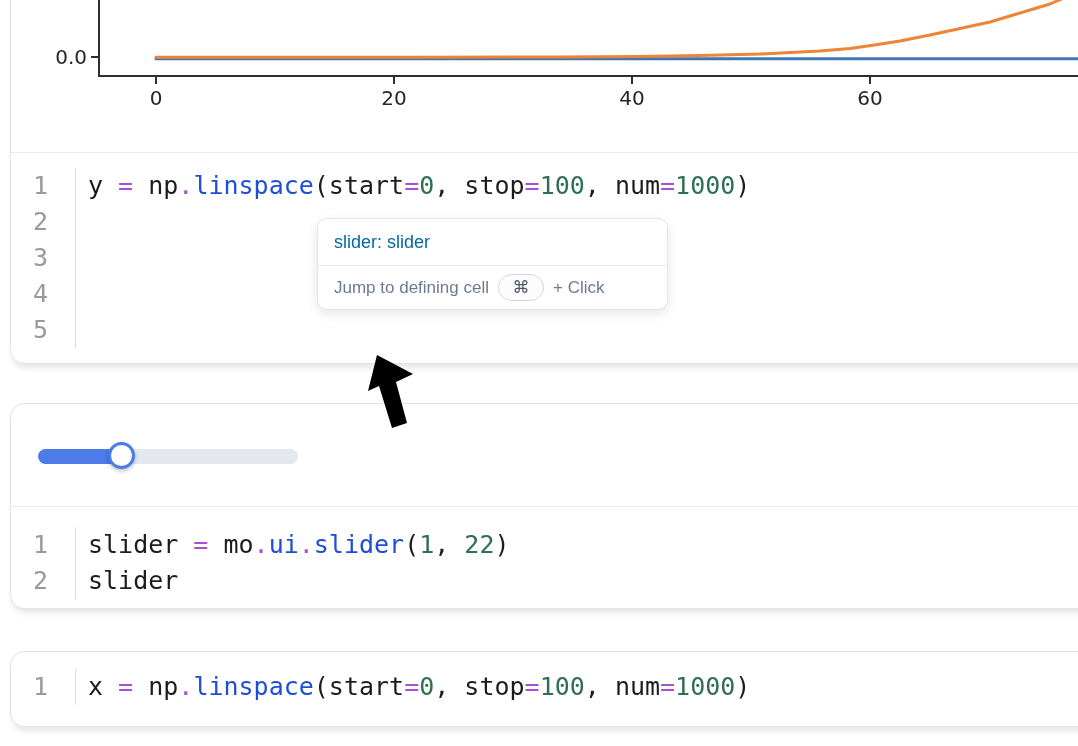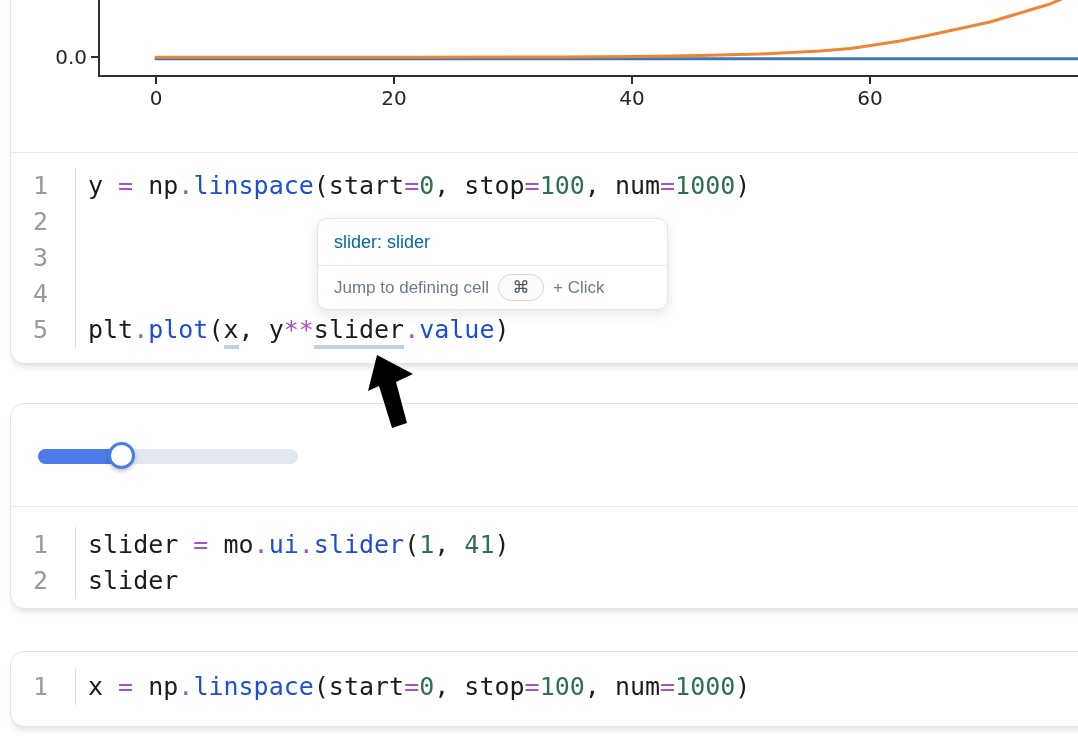--- a/index.html
+++ b/index.html
@@ -93,21 +93,20 @@
       </div>
       <div class="code-line">
         <span class="gutter">3</span>
         <span class="code-text"></span>
       </div>
       <div class="code-line">
         <span class="gutter">4</span>
       </div>
       <div class="code-line">
         <span class="gutter">5</span>
-        <span class="code-text"><span class="tk-p">plt</span><span class="tk-o">.</span><span class="tk-f">plot</span><span class="tk-p">(</span><span class="tk-u">x</span><span class="tk-p">, y</span><span class="tk-o">**</span><span class="tk-u">slider</span><span class="tk-o">.</span><span class="tk-f">value</span><span class="tk-p">)</span></span>
       </div>
     </div>
 </div>
 
 <svg id="chart-svg" width="1078" height="153" viewBox="0 0 1078 153">
     <polyline points="156,58.8 1078,58.8" fill="none" stroke="#3d76b4" stroke-width="3" stroke-linejoin="round" stroke-linecap="round"></polyline>
     <polyline points="156,57.2 420,57.2 560,57 640,56.5 700,55.6 760,54 820,51 850,48.5 871,45.5 900,41 930,35 960,28.5 990,22 1010,16 1030,10 1050,4 1066,-3" fill="none" stroke="#ed8436" stroke-width="3" stroke-linejoin="round" stroke-linecap="round"></polyline>
     <line x1="99" y1="0" x2="99" y2="76" stroke="#2e2e2e" stroke-width="2"></line>
     <line x1="98" y1="76" x2="1078" y2="76" stroke="#2e2e2e" stroke-width="2"></line>
     <line x1="91" y1="57" x2="99" y2="57" stroke="#2e2e2e" stroke-width="2"></line>
@@ -125,21 +124,21 @@
 <div class="cell" id="cell-slider">
   <div class="output-area">
     <div class="slider-track">
       <div class="slider-fill" id="slider-fill" style="width: 83px; background: rgb(77, 124, 234);"></div>
       <div class="slider-handle" id="slider-handle" style="left: 70px; border-color: rgb(77, 124, 234);"></div>
     </div>
   </div>
   <div class="code-area">
       <div class="code-line">
         <span class="gutter">1</span>
-        <span class="code-text"><span class="tk-p">slider </span><span class="tk-o">=</span><span class="tk-p"> mo</span><span class="tk-o">.</span><span class="tk-f">ui</span><span class="tk-o">.</span><span class="tk-f">slider</span><span class="tk-p">(</span><span class="tk-n">1</span><span class="tk-p">, </span><span class="tk-n">41</span><span class="tk-p">)</span></span>
+        <span class="code-text"><span class="tk-p">slider </span><span class="tk-o">=</span><span class="tk-p"> mo</span><span class="tk-o">.</span><span class="tk-f">ui</span><span class="tk-o">.</span><span class="tk-f">slider</span><span class="tk-p">(</span><span class="tk-n">1</span><span class="tk-p">, </span><span class="tk-n">22</span><span class="tk-p">)</span></span>
       </div>
       <div class="code-line">
         <span class="gutter">2</span>
         <span class="code-text"><span class="tk-p">slider</span></span>
       </div>
     </div>
 </div>
 
 <div class="cell" id="cell-x">
   <div class="code-area">

